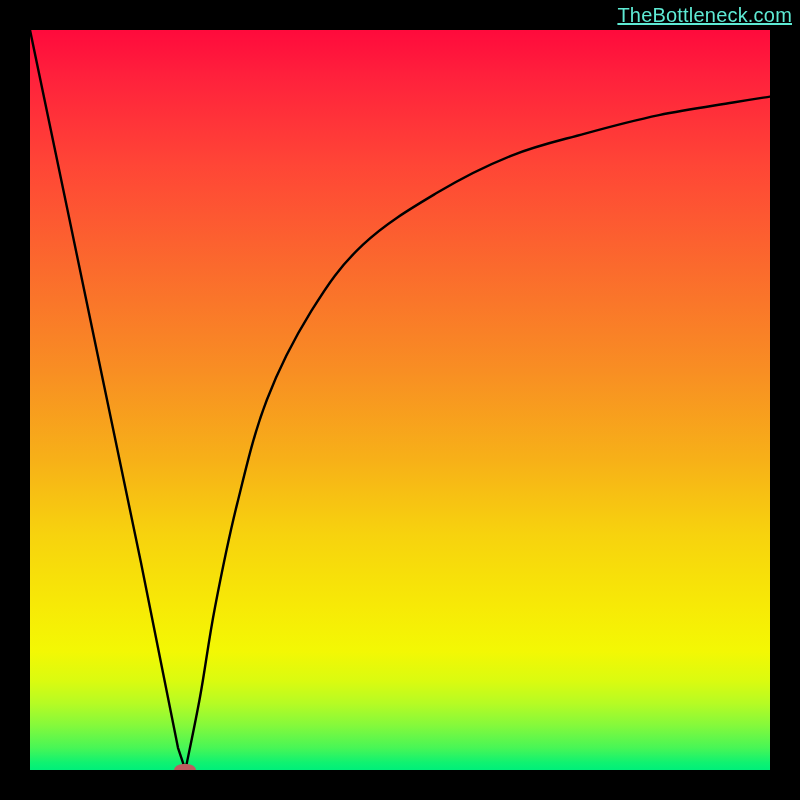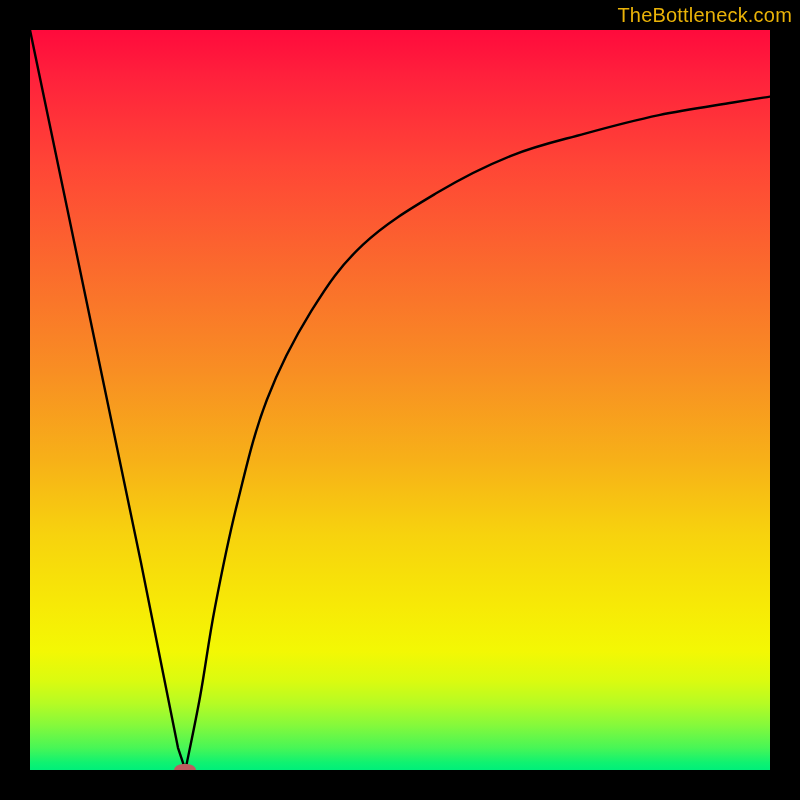--- a/index.html
+++ b/index.html
@@ -47,25 +47,26 @@
       #84f93c 94%,
       #48f656 97%,
       #0ff271 99%,
       #00ef7a 100%
     );
   }
   .watermark {
     position: absolute;
     top: 4px;
     right: 8px;
-    color: #eab308;
+    color: #5eead4;
     font-size: 20px;
     font-weight: 500;
     letter-spacing: 0.2px;
     z-index: 10;
+    text-decoration: underline;
   }
   svg.curve {
     position: absolute;
     top: 0;
     left: 0;
     width: 100%;
     height: 100%;
   }
   .marker {
     position: absolute;

